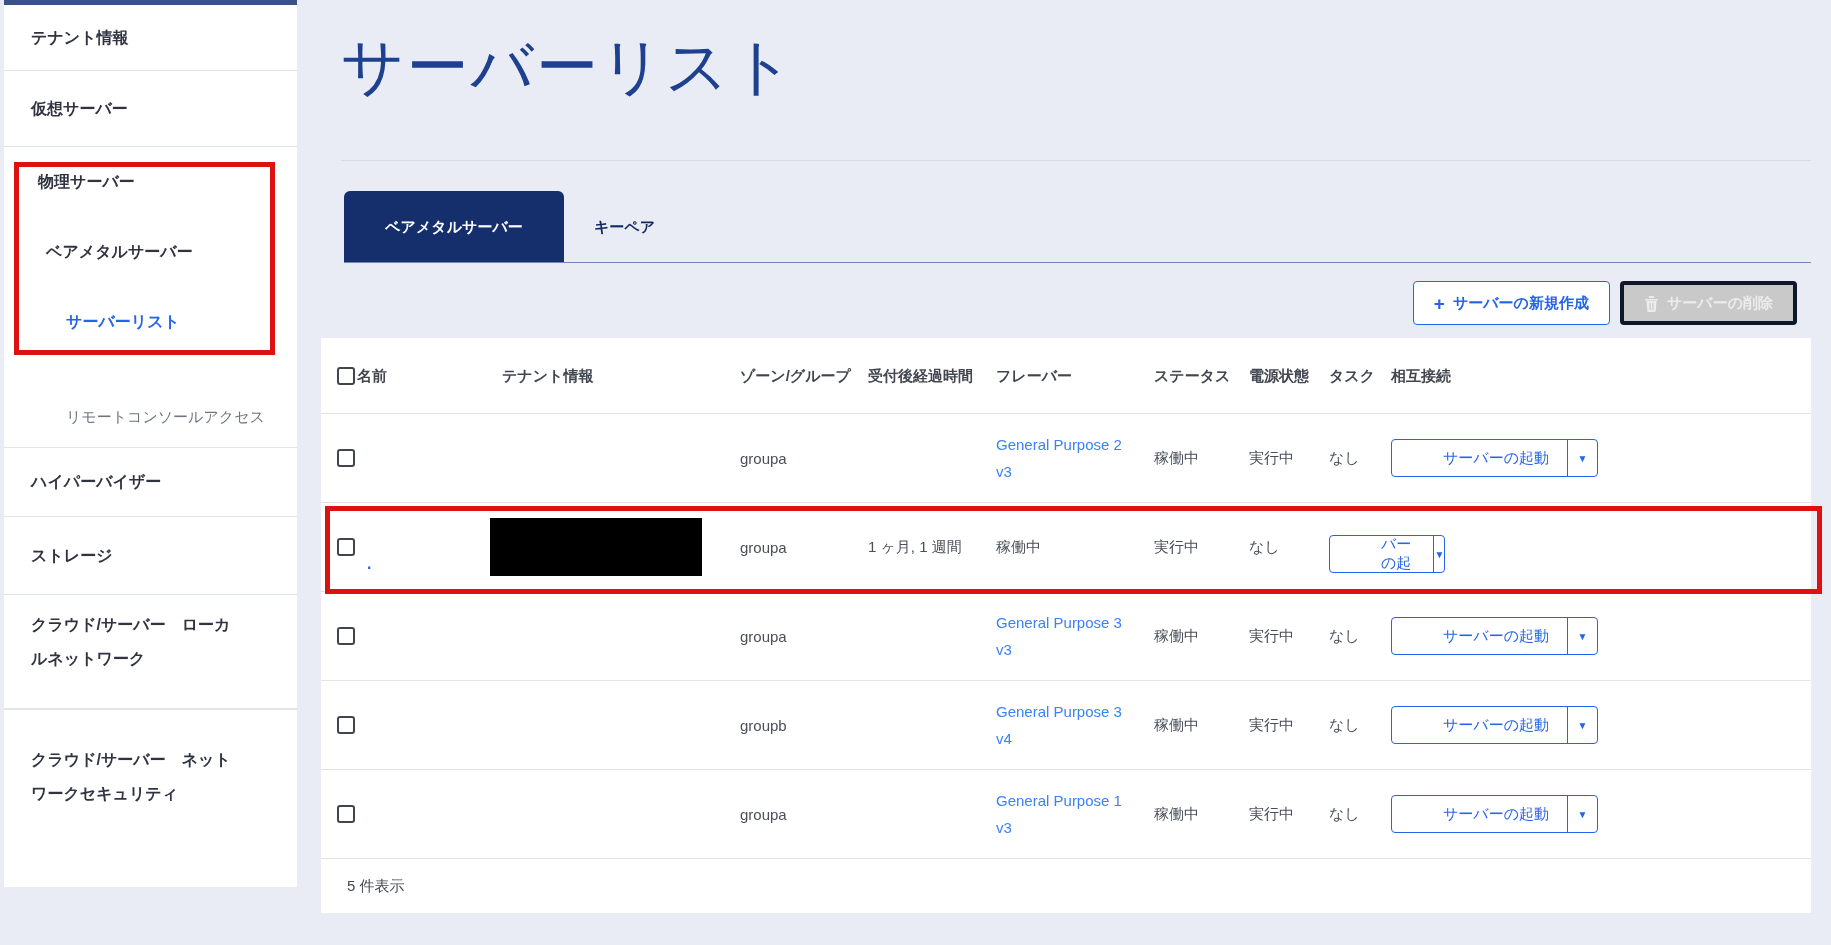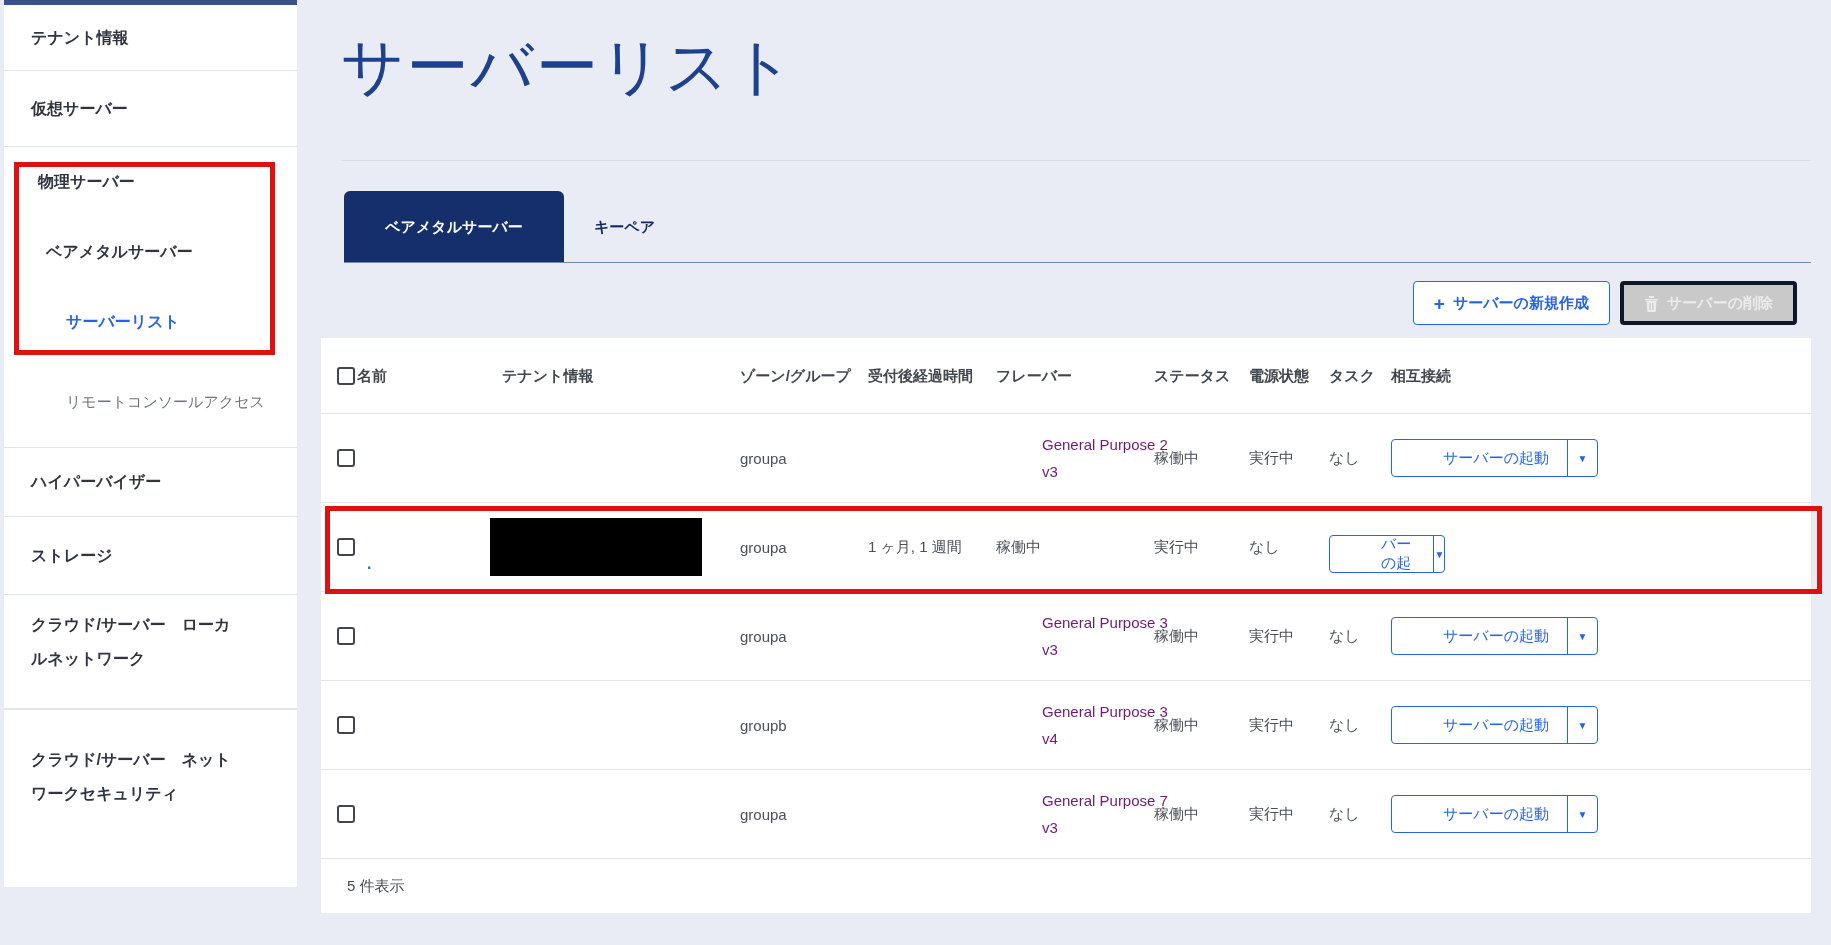--- a/index.html
+++ b/index.html
@@ -29,21 +29,21 @@
   .nav-item.active-link { color:#2563eb; }
   .nav-divider { height:1px; background:#e0e4eb; }
   .wrap2 { display:block; padding-top:13px; padding-bottom:13px; }
 
   
   .h-tenant  { height:65px; }
   .h-virtual { height:75px; }
   .h-phys    { height:70px;margin-left:7px; }
   .h-bare    { height:70px; }
   .h-slist   { height:70px; }
-  .h-remote  { height:90px; align-items:center; }
+  .h-remote  { height:90px; align-items:flex-end; }
   .h-hyper   { height:68px; }
   .h-storage { height:77px; }
   .h-localnet{ height:113px; align-items:flex-start; }
   .h-inter   { height:70px; }
   .h-netsec  { height:114px; align-items:flex-end; }
   .nav-label-wrap { display:block; width:215px; }
 
   
   .main { position:absolute; left:297px; top:0; width:1534px; height:945px; background:#e9ecf4; }
   .page-title {
@@ -83,22 +83,22 @@
   .thead .cell { padding-right:10px; }
   .tbody-row { height:89px; border-top:1px solid #e3e4e7; font-size:15px; color:#4a4f59; position:relative; }
   .cell { min-width:0; }
   .cell-name { position:relative; height:100%; }
   .checkbox {
     appearance:none; -webkit-appearance:none;
     width:18px; height:18px; border:2px solid #41454e; border-radius:3px;
     background:#fff; cursor:pointer; display:block;
   }
   .flavor-link {
-    color:#701a75; text-decoration:none; display:block;
-    width:132px; word-break:break-all; line-height:27px; cursor:pointer;margin-left:46px;
+    color:#3b82f6; text-decoration:none; display:block;
+    width:132px; word-break:break-all; line-height:27px; cursor:pointer;
   }
   .action-btn {
     display:inline-flex; align-items:stretch; height:38px;
     border:1px solid #2563eb; border-radius:4px; background:#fff;
     color:#2563eb; overflow:hidden; cursor:pointer;padding-left:33px;
   }
   .action-main { display:flex; align-items:center; padding:0 18px; font-size:15px; }
   .action-caret {
     display:flex; align-items:center; justify-content:center;
     width:30px; border-left:1px solid #2563eb; font-size:10px; color:#2563eb; cursor:pointer;
@@ -299,21 +299,21 @@
 
     <div class="trow tbody-row">
       <div class="cell">
           <input type="checkbox" class="checkbox" style="">
         </div>
       <div class="cell cell-name"></div>
       <div class="cell"></div>
       <div class="cell">groupa</div>
       <div class="cell"></div>
       <div class="cell">
-          <a class="flavor-link">General Purpose 7 v3</a>
+          <a class="flavor-link">General Purpose 1 v3</a>
         </div>
       <div class="cell">稼働中</div>
       <div class="cell">実行中</div>
       <div class="cell">なし</div>
       <div class="cell">
         <div class="action-btn">
           <span class="action-main">サーバーの起動</span>
           <span class="action-caret">▼</span>
         </div>
       </div>

